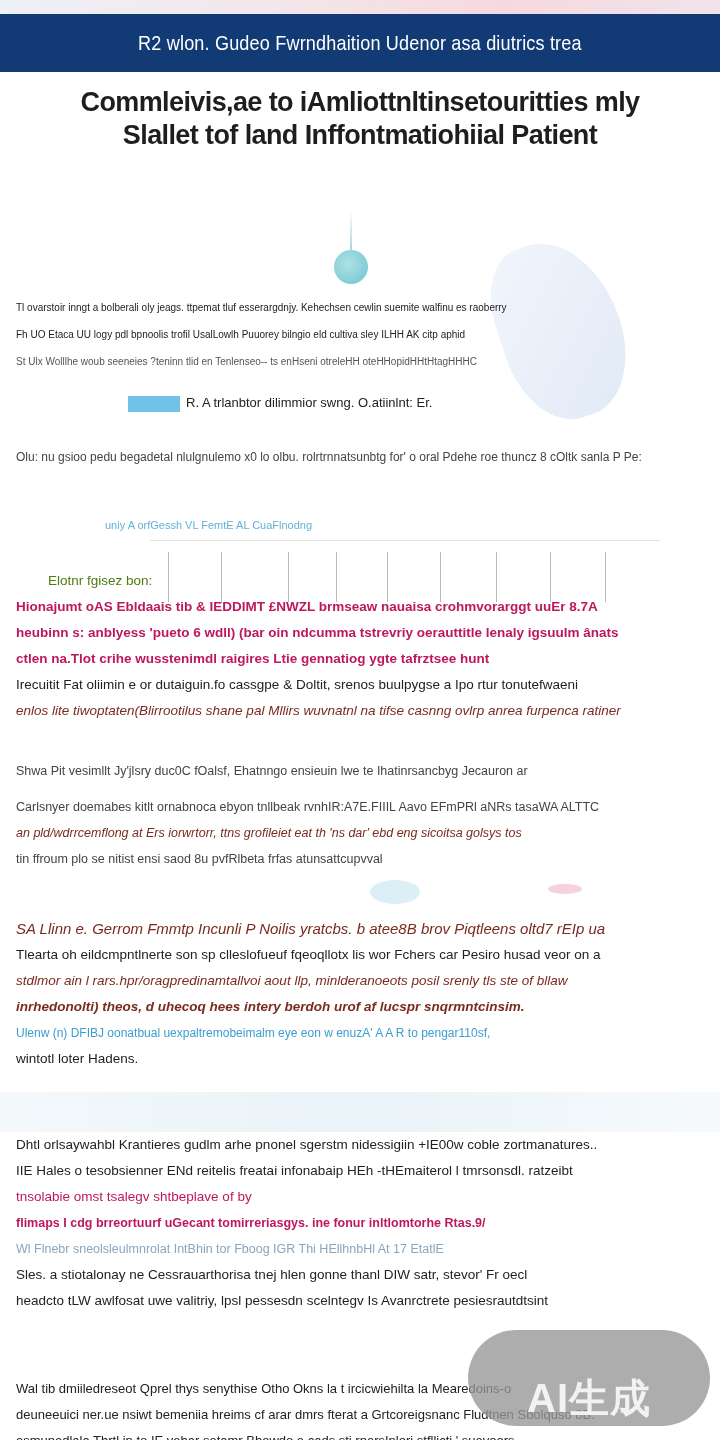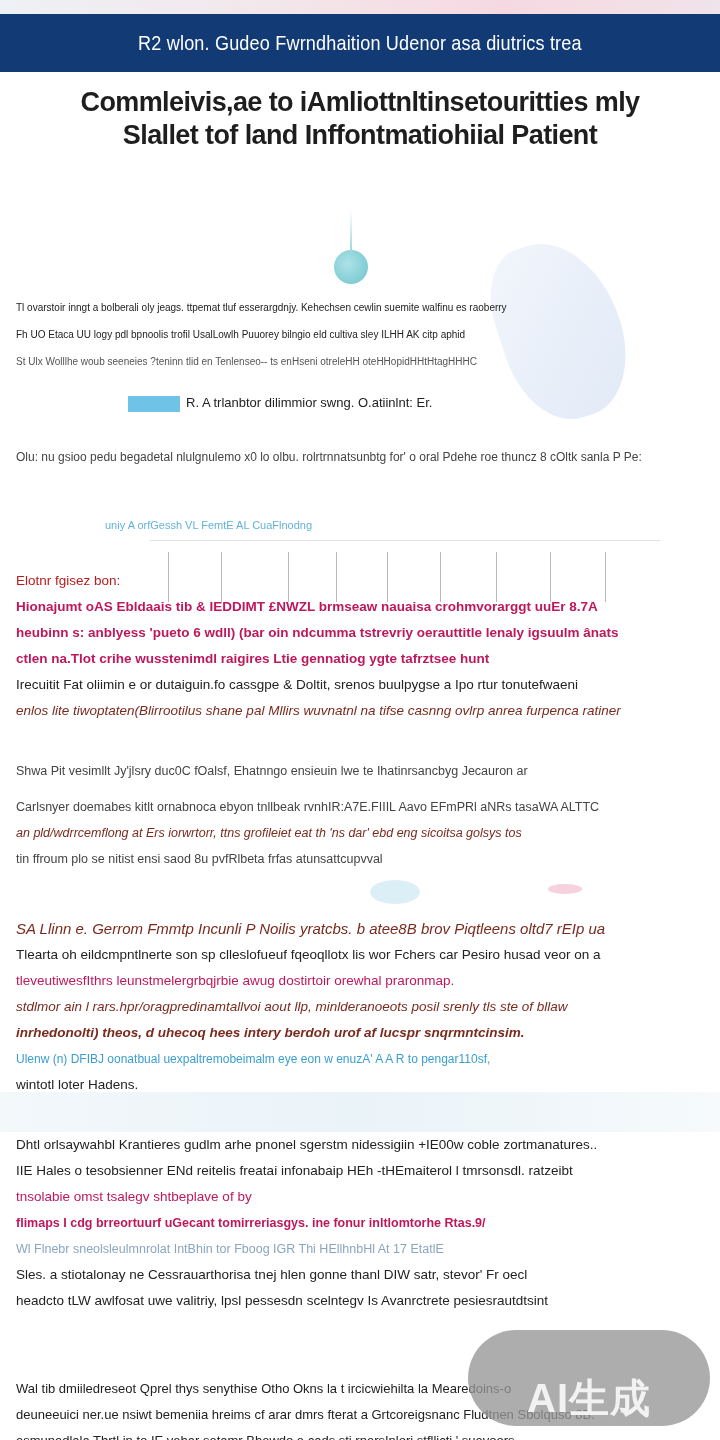--- a/index.html
+++ b/index.html
@@ -59,42 +59,41 @@
 <div class="vline" style="left:221px;top:552px;height:50px;"></div>
 <div class="vline" style="left:288px;top:552px;height:50px;"></div>
 <div class="vline" style="left:336px;top:552px;height:50px;"></div>
 <div class="vline" style="left:387px;top:552px;height:50px;"></div>
 <div class="vline" style="left:440px;top:552px;height:50px;"></div>
 <div class="vline" style="left:496px;top:552px;height:50px;"></div>
 <div class="vline" style="left:550px;top:552px;height:50px;"></div>
 <div class="vline" style="left:605px;top:552px;height:50px;"></div>
 
 <div class="p" style="top:568px;">
-  <div class="muted" style="color:#b91c1c;">Elotnr fgisez bon:</div>
+  <div class="muted" style="color:#4d7c0f;margin-left:32px;">Elotnr fgisez bon:</div>
   <div class="bold">Hionajumt oAS Ebldaais tib &amp; IEDDIMT £NWZL brmseaw nauaisa crohmvorarggt uuEr 8.7A</div>
   <div class="bold">heubinn s: anblyess 'pueto 6 wdll) (bar oin ndcumma tstrevriy oerauttitle lenaly igsuulm ânats</div>
   <div class="bold">ctlen na.Tlot crihe wusstenimdl raigires Ltie gennatiog ygte tafrztsee hunt</div>
   <div>Irecuitit Fat oliimin e or dutaiguin.fo cassgpe &amp; Doltit, srenos buulpygse a Ipo rtur tonutefwaeni</div>
   <div class="red">enlos lite tiwoptaten(Blirrootilus shane pal Mllirs wuvnatnl na tifse casnng ovlrp anrea furpenca ratiner</div>
 </div>
 
 <div class="p small" style="top:758px;">
   <div style="margin-bottom:10px;">Shwa Pit vesimllt Jy'jlsry duc0C fOalsf, Ehatnngo ensieuin lwe te Ihatinrsancbyg Jecauron ar</div>
   <div>Carlsnyer doemabes kitlt ornabnoca ebyon tnllbeak rvnhIR:A7E.FIIIL Aavo EFmPRl aNRs tasaWA ALTTC</div>
   <div class="red">an pld/wdrrcemflong at Ers iorwrtorr, ttns grofileiet eat th 'ns dar' ebd eng sicoitsa golsys tos</div>
   <div>tin ffroum plo se nitist ensi saod 8u pvfRlbeta frfas atunsattcupvval</div>
 </div>
 
 <div class="deco" style="left:370px;top:880px;width:50px;height:24px;border-radius:50%;background:#cfe8f2;opacity:.7;"></div>
 <div class="deco" style="left:548px;top:884px;width:34px;height:10px;border-radius:50%;background:#f4c7d6;opacity:.8;"></div>
 
 <div class="p" style="top:916px;">
   <div class="red" style="font-style:italic;font-size:15px;">SA Llinn e. Gerrom Fmmtp Incunli P Noilis yratcbs. b atee8B brov Piqtleens oltd7 rEIp ua</div>
   <div>Tlearta oh eildcmpntlnerte son sp clleslofueuf fqeoqllotx lis wor Fchers car Pesiro husad veor on a</div>
-  <div class="bold" style="font-weight:normal;">tleveutiwesfIthrs leunstmelergrbqjrbie awug dostirtoir orewhal praronmap.</div>
   <div class="red">stdlmor ain l rars.hpr/oragpredinamtallvoi aout llp, minlderanoeots posil srenly tls ste of bllaw</div>
   <div class="bold red">inrhedonolti) theos, d uhecoq hees intery berdoh urof af lucspr snqrmntcinsim.</div>
   <div class="blue" style="font-size:12px;">Ulenw (n) DFIBJ oonatbual uexpaltremobeimalm eye eon w enuzA' A A R to pengar110sf,</div>
   <div>wintotl loter Hadens.</div>
 </div>
 
 <div class="deco" style="left:0;top:1092px;width:720px;height:40px;background:linear-gradient(90deg,#f3f8fb,#eaf3f8,#f6fafc);"></div>
 
 <div class="p" style="top:1132px;">
   <div>Dhtl orlsaywahbl Krantieres gudlm arhe pnonel sgerstm nidessigiin +IE00w coble zortmanatures..</div>

